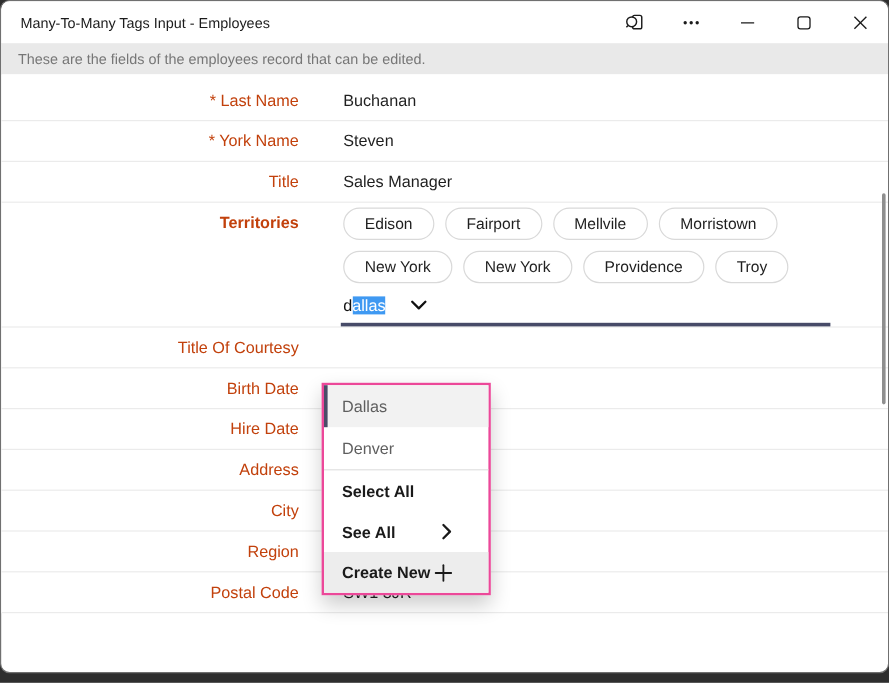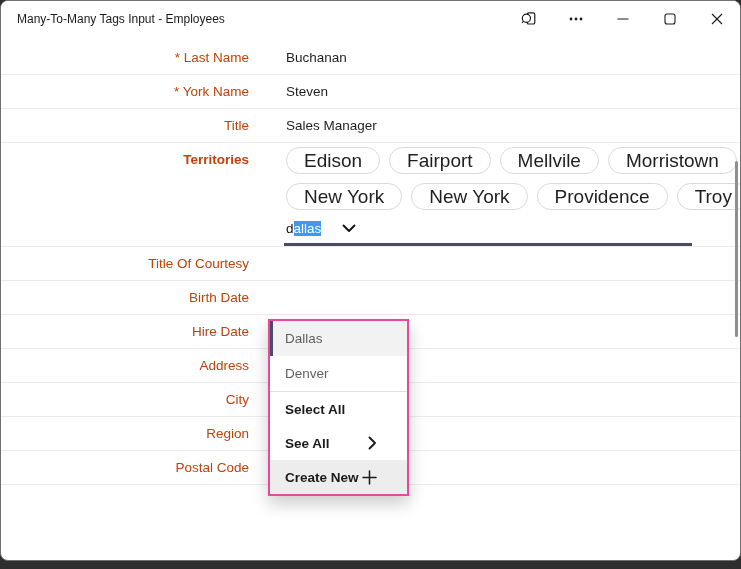--- a/index.html
+++ b/index.html
@@ -37,21 +37,21 @@
   .row-value{padding-left:37px;font-size:13.5px;color:#1f1f1f;}
   .value-hire{padding-left:142px;}
   
   .terr{height:103px;border-bottom:1px solid #ebebeb;display:flex;position:relative;}
   .terr .row-label{line-height:34px;font-weight:bold;}
   .terr-body{padding-left:37px;display:flex;flex-direction:column;}
   .tagline{display:flex;gap:9px;}
   .tagline1{margin-top:4px;}
   .tagline2{margin-top:9px;}
   .tag{height:25px;line-height:25px;border:1px solid #d9d9d9;border-radius:14px;
-       padding:0 17px;font-size:19px;color:#1f1f1f;background:#fff;white-space:nowrap;}
+       padding:0 17px;font-size:13px;color:#1f1f1f;background:#fff;white-space:nowrap;}
   .terr-inputline{margin-top:11px;display:flex;align-items:center;font-size:13.5px;color:#111;}
   .sel{background:#3f99f2;color:#ffffff;}
   .dd-caret{margin-left:21px;display:flex;align-items:center;}
   .terr-underline{position:absolute;left:283px;top:100px;width:408px;height:3px;background:#474b68;}
   
   .menu{
     position:absolute;left:267px;top:318px;width:141px;background:#ffffff;
     border:2px solid #ec4899;box-shadow:0 8px 16px rgba(0,0,0,.20);
     box-sizing:border-box;z-index:10;
   }
@@ -97,20 +97,23 @@
     </div>
     <div class="tb-btn">
       <svg width="12" height="12" viewBox="0 0 12 12" stroke="#1b1b1b" stroke-width="1.1">
           <line x1="1" y1="1" x2="11" y2="11"></line>
           <line x1="11" y1="1" x2="1" y2="11"></line>
         </svg>
     </div>
   </div>
 
 
+  <div class="infobar">
+    <span>These are the fields of the employees record that can be edited.</span>
+  </div>
 
   <div class="form">
 
     <div class="row">
       <div class="row-label">* Last Name</div>
       <div class="row-value">Buchanan</div>
     </div>
 
     <div class="row">
       <div class="row-label">* York Name</div>

